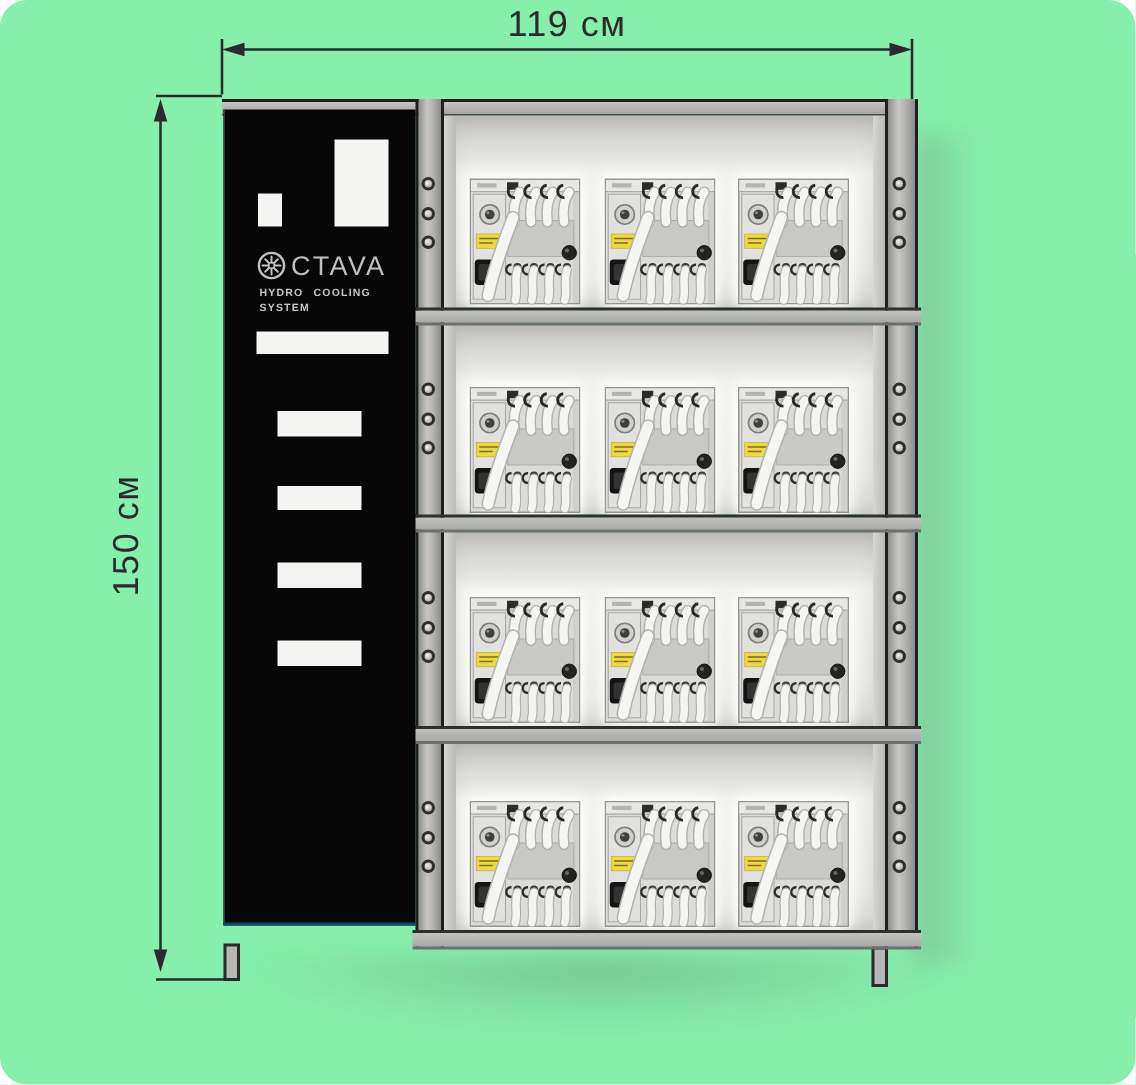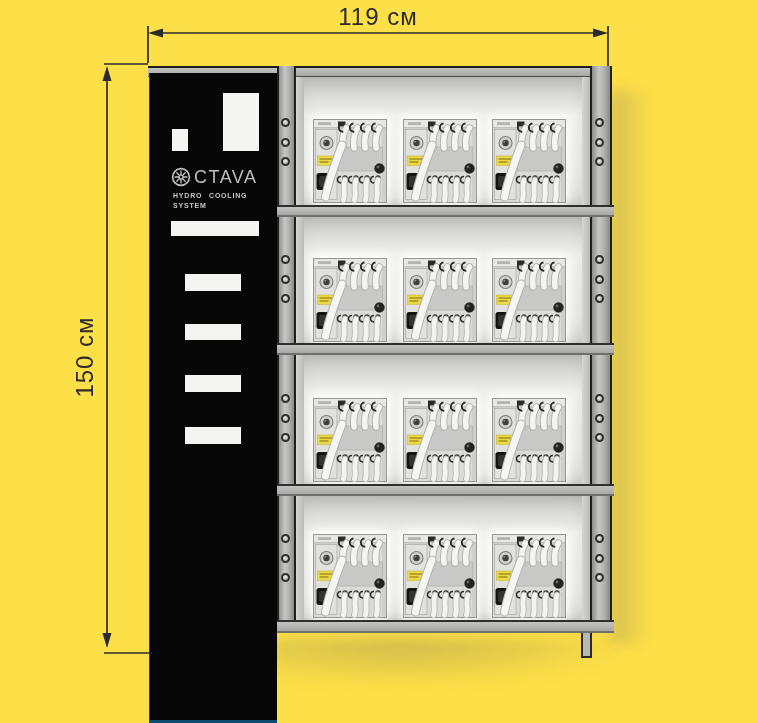--- a/index.html
+++ b/index.html
@@ -1,18 +1,18 @@
 <!DOCTYPE html>
 <html><head>
 <meta charset="utf-8">
 <style>
   html,body { margin:0; padding:0; background:#fff; }
   .canvas {
-    position:relative; width:757px; height:723px; background:#fde047;
-    overflow:hidden; font-family:"Liberation Sans", sans-serif;
+    position:relative; width:757px; height:723px; background:#86efac;
+    overflow:hidden; font-family:"Liberation Sans", sans-serif;border-radius:18px;
   }
 
   
   .dims { position:absolute; left:0; top:0; z-index:8; pointer-events:none; }
   .dim-label {
     position:absolute; z-index:9; color:#2b2b2b; font-size:24px;
     letter-spacing:1px; text-align:center; font-weight:400;
   }
   .dim-label.vertical { transform:rotate(-90deg); transform-origin:center center; }
 
@@ -41,22 +41,22 @@
   .shelf { position:absolute; z-index:6; left:275px; width:339px; height:12px;
     background:linear-gradient(180deg,#c2c2c0,#a8a8a6);
     border-top:2px solid #2f2f2d; border-bottom:2px solid #6f6f6d; box-sizing:border-box; }
   .leg { position:absolute; z-index:1; width:11px; height:25px; background:#b7b7b5;
     border:2px solid #2a2a28; box-sizing:border-box; }
   .hole { position:absolute; z-index:7; width:9px; height:9px; border-radius:50%;
     border:2px solid #2e2e2c; box-sizing:border-box;
     background:radial-gradient(circle at 38% 35%, #f0f0ee, #9a9a98); }
 
   
-  .panel { position:absolute; z-index:6; left:149px; top:73px; width:128px; height:651px;
-    background:#070707; border-left:1px solid #3a3a3a; border-bottom:4px solid #0c4a6e; box-sizing:border-box; }
+  .panel { position:absolute; z-index:6; left:149px; top:73px; width:128px; height:544px;
+    background:#070707; border-left:1px solid #3a3a3a; border-bottom:2px solid #0c4a6e; box-sizing:border-box; }
   .cut { position:absolute; background:#f4f4f3; }
   .logo-row { position:absolute; display:flex; align-items:center; gap:3px; }
   .logo-text { color:#bfbfbd; font-size:18px; letter-spacing:1.5px; font-weight:400; line-height:20px; }
   .tagline { position:absolute; color:#c6c6c4; font-size:7px; font-weight:bold;
     letter-spacing:0.8px; word-spacing:4px; line-height:8px; }
 
   
   .miner { position:absolute; z-index:4; width:74px; height:86px;
     filter:drop-shadow(0 0 4px rgba(255,255,255,1)) drop-shadow(0 0 6px rgba(255,255,255,0.95)); }
 </style>

